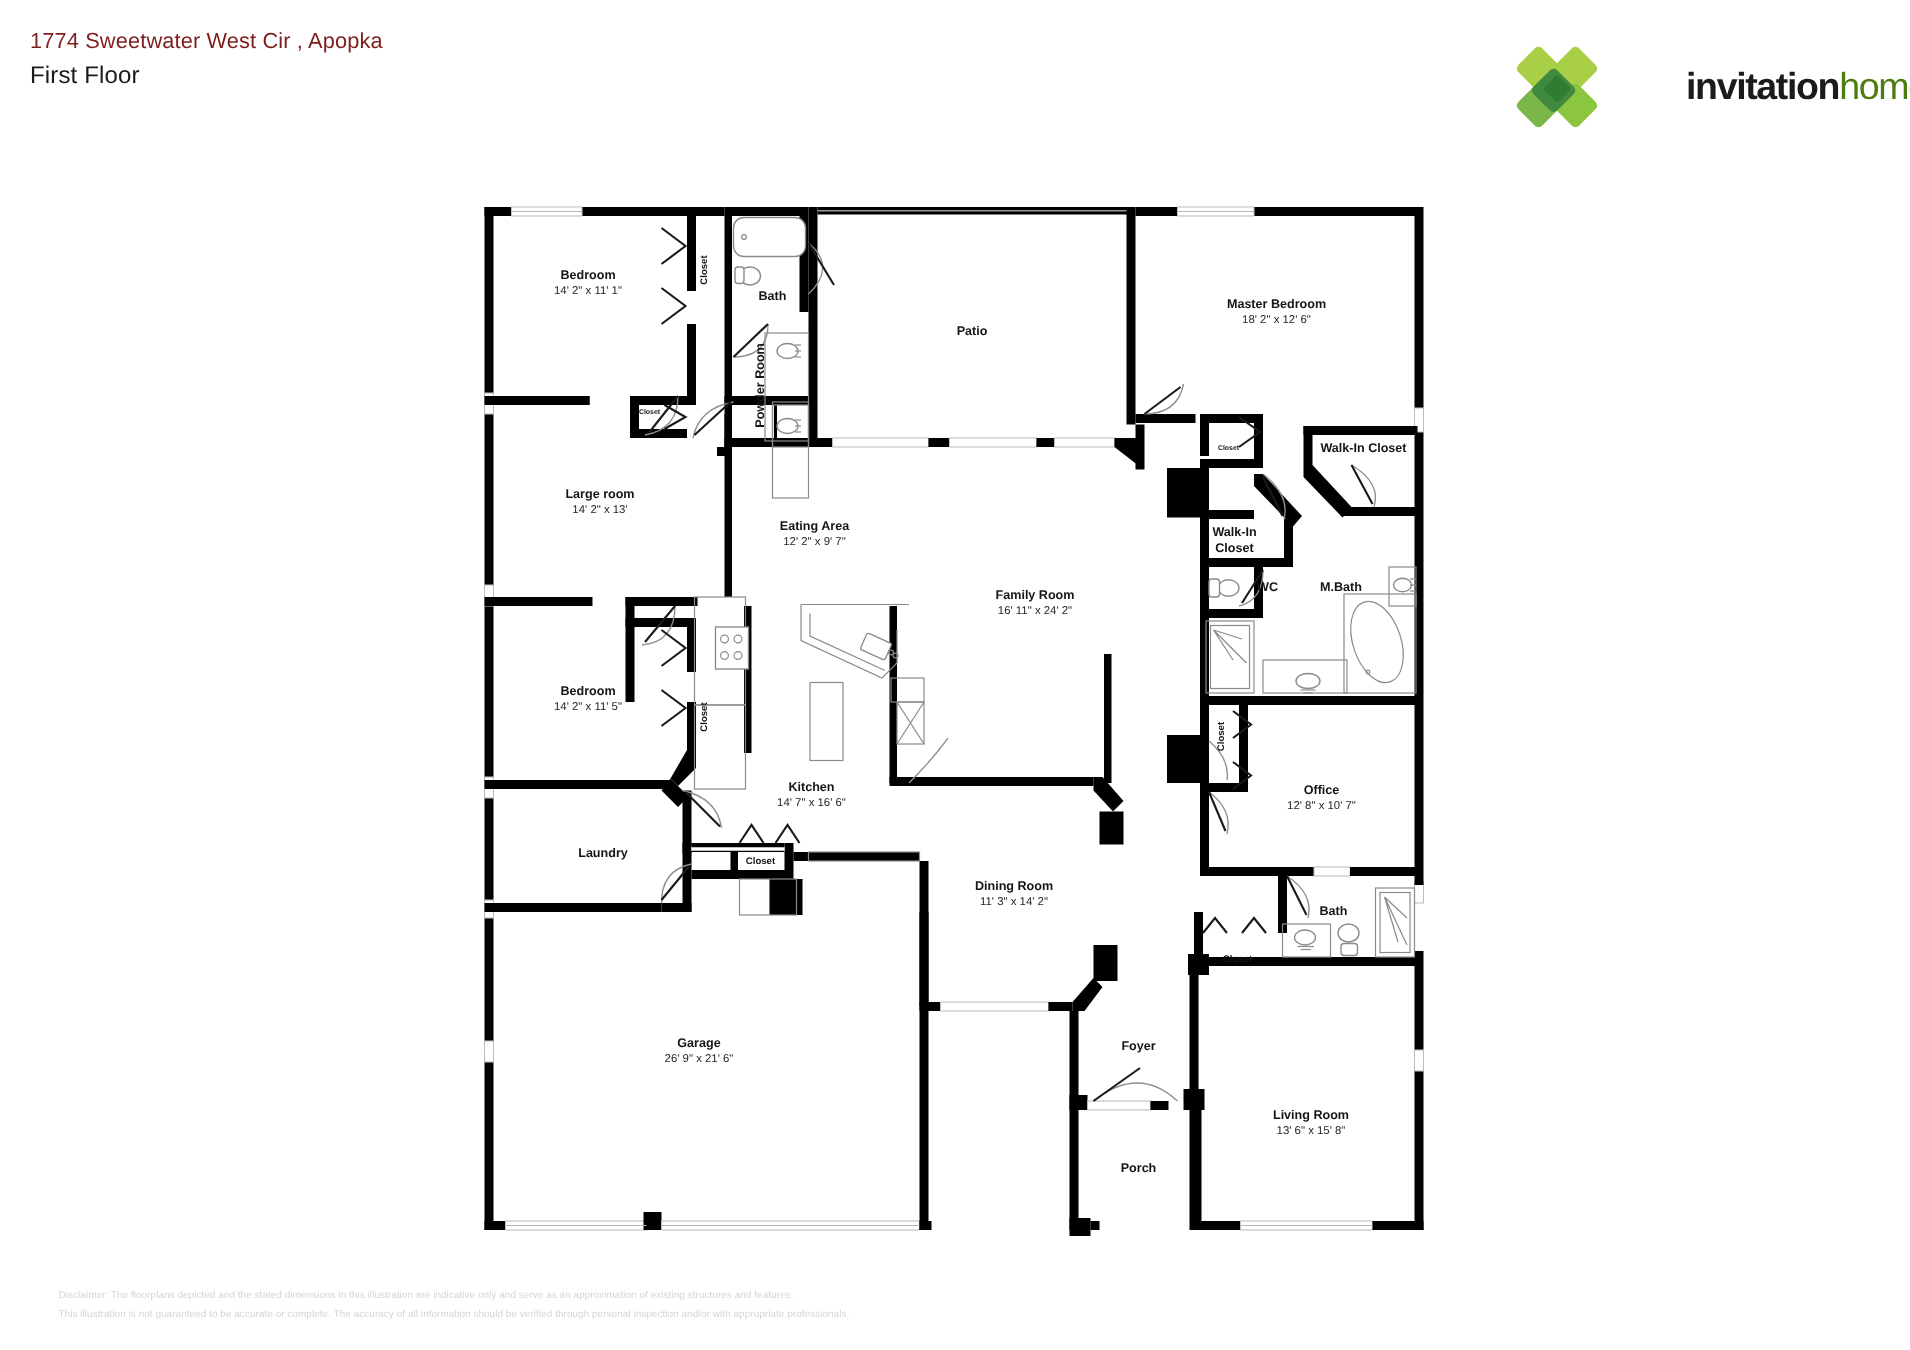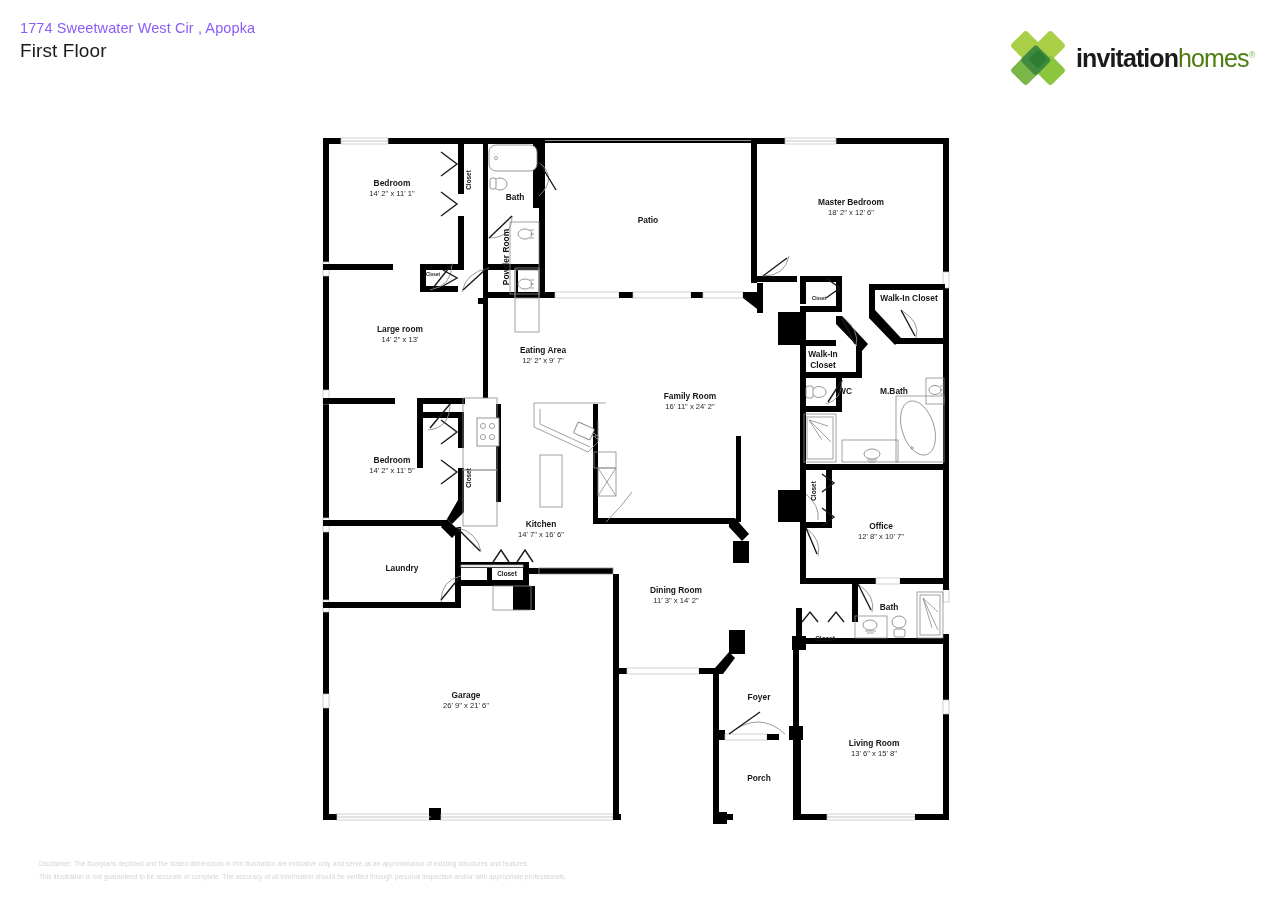--- a/index.html
+++ b/index.html
@@ -16,29 +16,29 @@
     color: #000;
     overflow: hidden;
   }
 
   
   #header-address {
     position: absolute;
     left: 20px;
     top: 18px;
     font-size: 14.5px;
-    color: #8b5cf6;
+    color: #7f1d1d;
     letter-spacing: 0.1px;
     line-height: 21px;
   }
   #header-floor {
     position: absolute;
     left: 20px;
     top: 40px;
-    font-size: 19px;
+    font-size: 16px;
     color: #1a1a1a;
     letter-spacing: 0.1px;
     line-height: 21px;
   }
 
   
   #brand-logo {
     position: absolute;
     left: 1010px;
     top: 30px;
@@ -48,21 +48,21 @@
     align-items: center;
   }
   #brand-mark { width: 56px; height: 56px; flex: none; }
   #brand-wordmark {
     margin-left: 10px;
     font-size: 25px;
     letter-spacing: -0.9px;
     white-space: nowrap;
     line-height: 1;
   }
-  .wm-invitation { color: #1b1b1b; font-weight: 600; }
+  .wm-invitation { color: #1b1b1b; font-weight: 600; margin-left: 48px; }
   .wm-homes { color: #4d7c0f; font-weight: 400; }
   .wm-tm { font-size: 9px; vertical-align: super; color: #7ab648; }
 
   
   #plan {
     position: absolute;
     left: 0;
     top: 0;
     width: 1273px;
     height: 900px;

